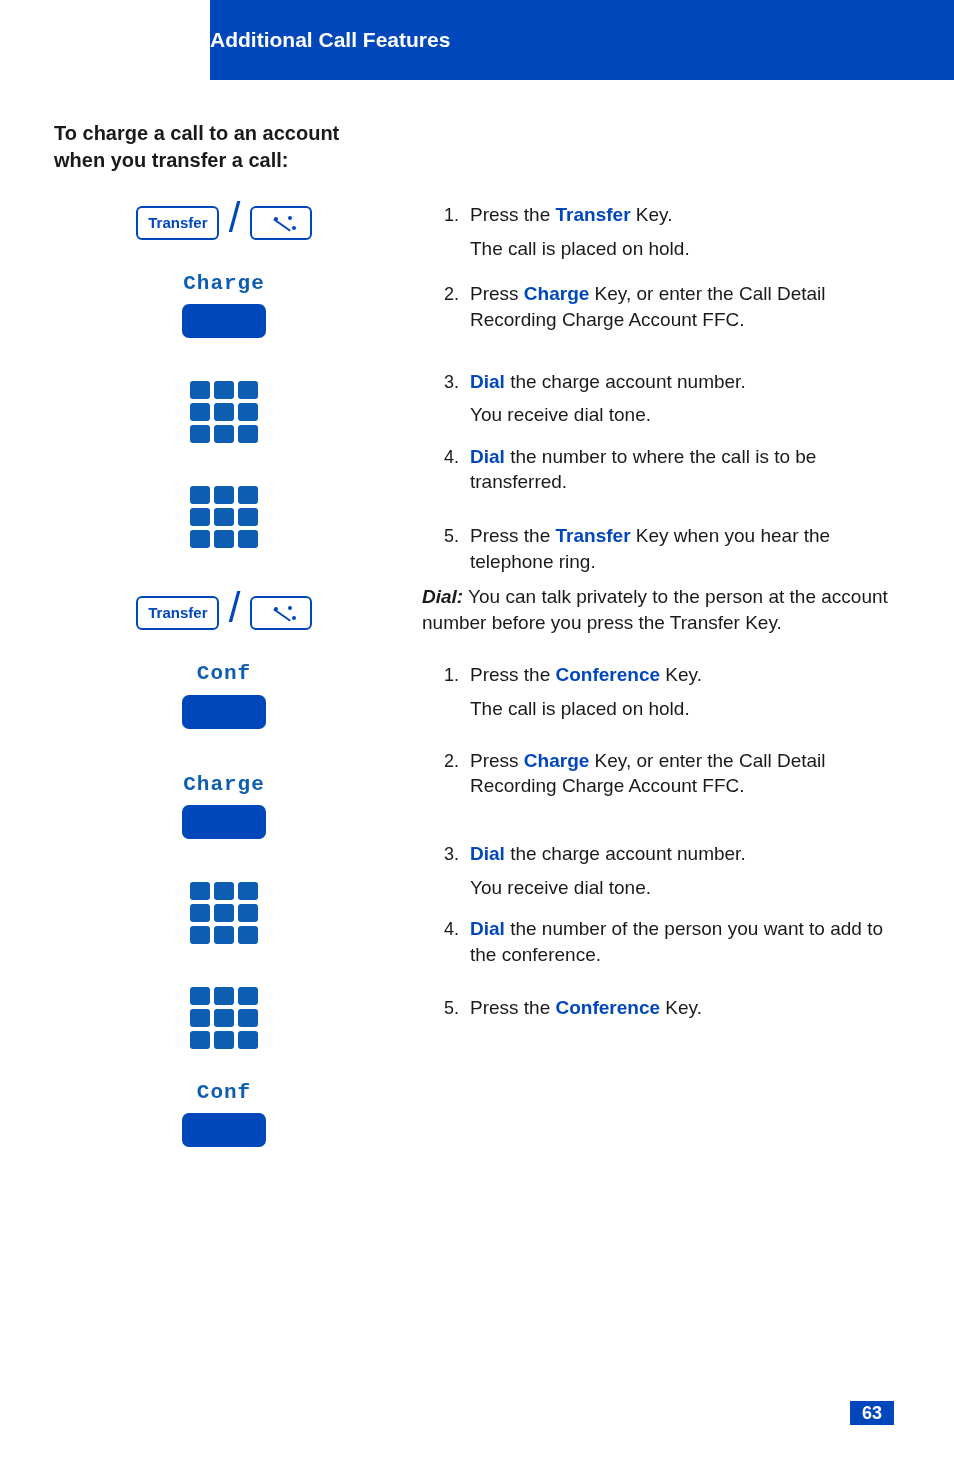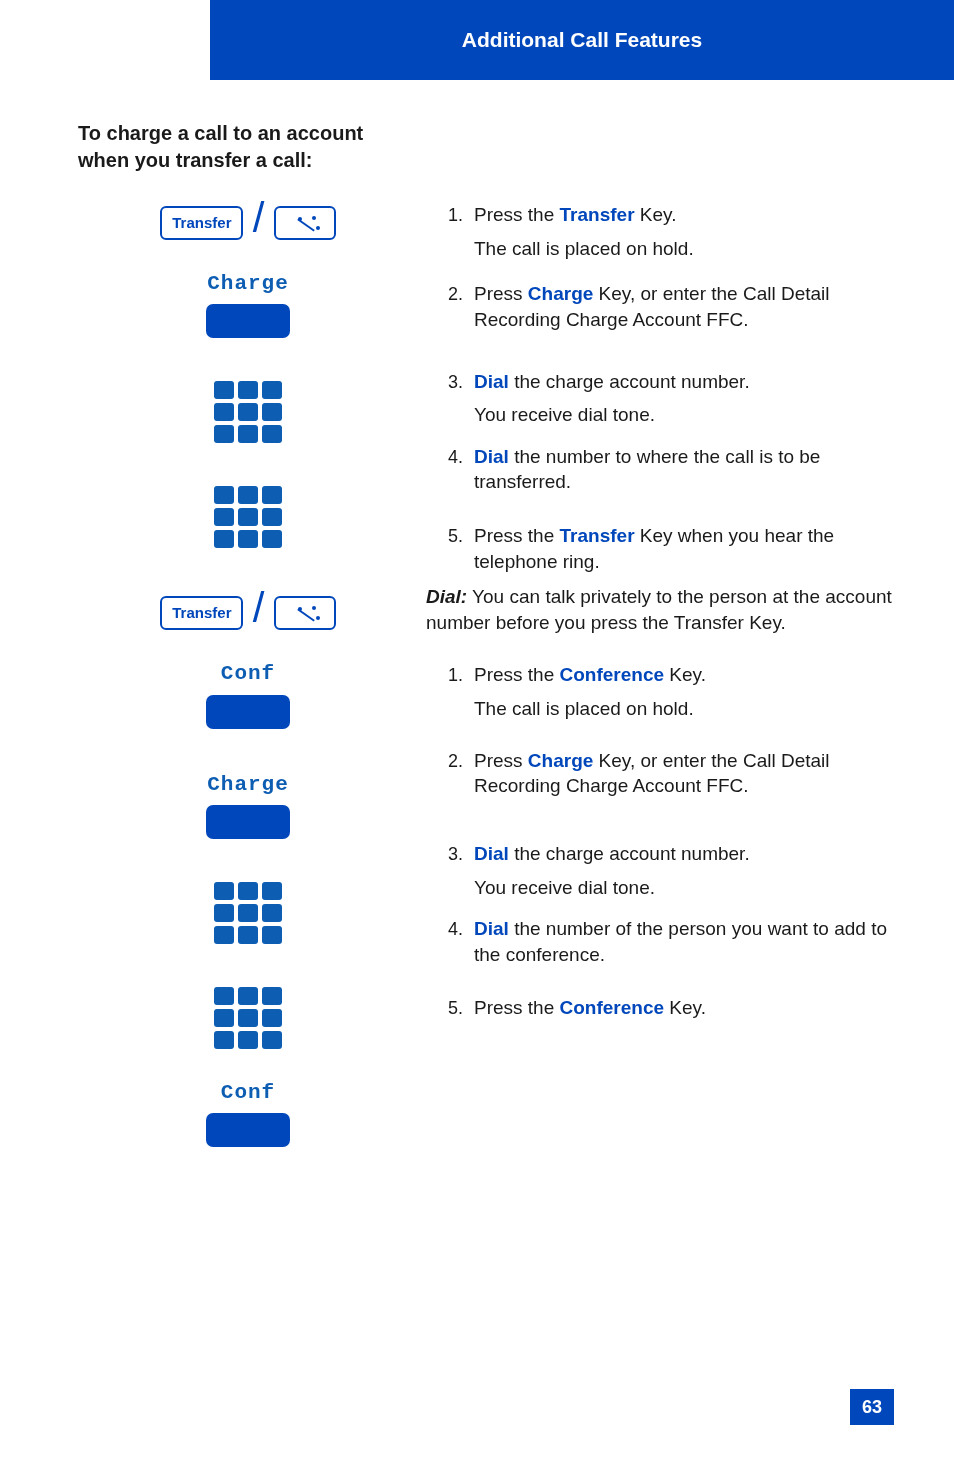--- a/index.html
+++ b/index.html
@@ -25,37 +25,37 @@
     display:flex;
     height:80px;
   }
   .topstrip .gap{width:210px}
   .topstrip .bar{
     flex:1;
     background:var(--blue);
     color:#fff;
     display:flex;
     align-items:center;
-    justify-content:center;
+    justify-content:flex-start;
     font-weight:700;
     font-size:21px;
   }
   
   .page{
-    padding:40px 60px 0 78px;
+    padding:40px 60px 0 54px;
   }
   .sect-title{
     font-weight:700;
     font-size:20px;
     margin:0 0 26px 0;
     max-width:330px;
   }
   .grid{
     display:flex;
-    gap:8px;
+    gap:28px;
   }
   .col-left{
     width:340px;
     flex:none;
   }
   .col-right{
     flex:1;
   }
   .block{margin-bottom:30px;text-align:center}
   .block.tall{margin-bottom:42px}
@@ -99,21 +99,21 @@
   }
   .keypad{
     display:inline-grid;grid-template-columns:repeat(3,20px);grid-template-rows:repeat(3,18px);gap:4px;
   }
   .keypad span{
     background:var(--softkey);border-radius:3px;
   }
   
   .pgnum{
     position:absolute;bottom:50px;right:60px;background:var(--blue);color:#fff;
-    width:44px;height:36px;display:flex;align-items:center;justify-content:center;
+    width:44px;height:24px;display:flex;align-items:center;justify-content:center;
     font-weight:700;font-size:18px;
   }
 </style>
 </head>
 <body>
 
 <div class="topstrip">
   <div class="gap"></div>
   <div class="bar">
     <span>Additional Call Features</span>

